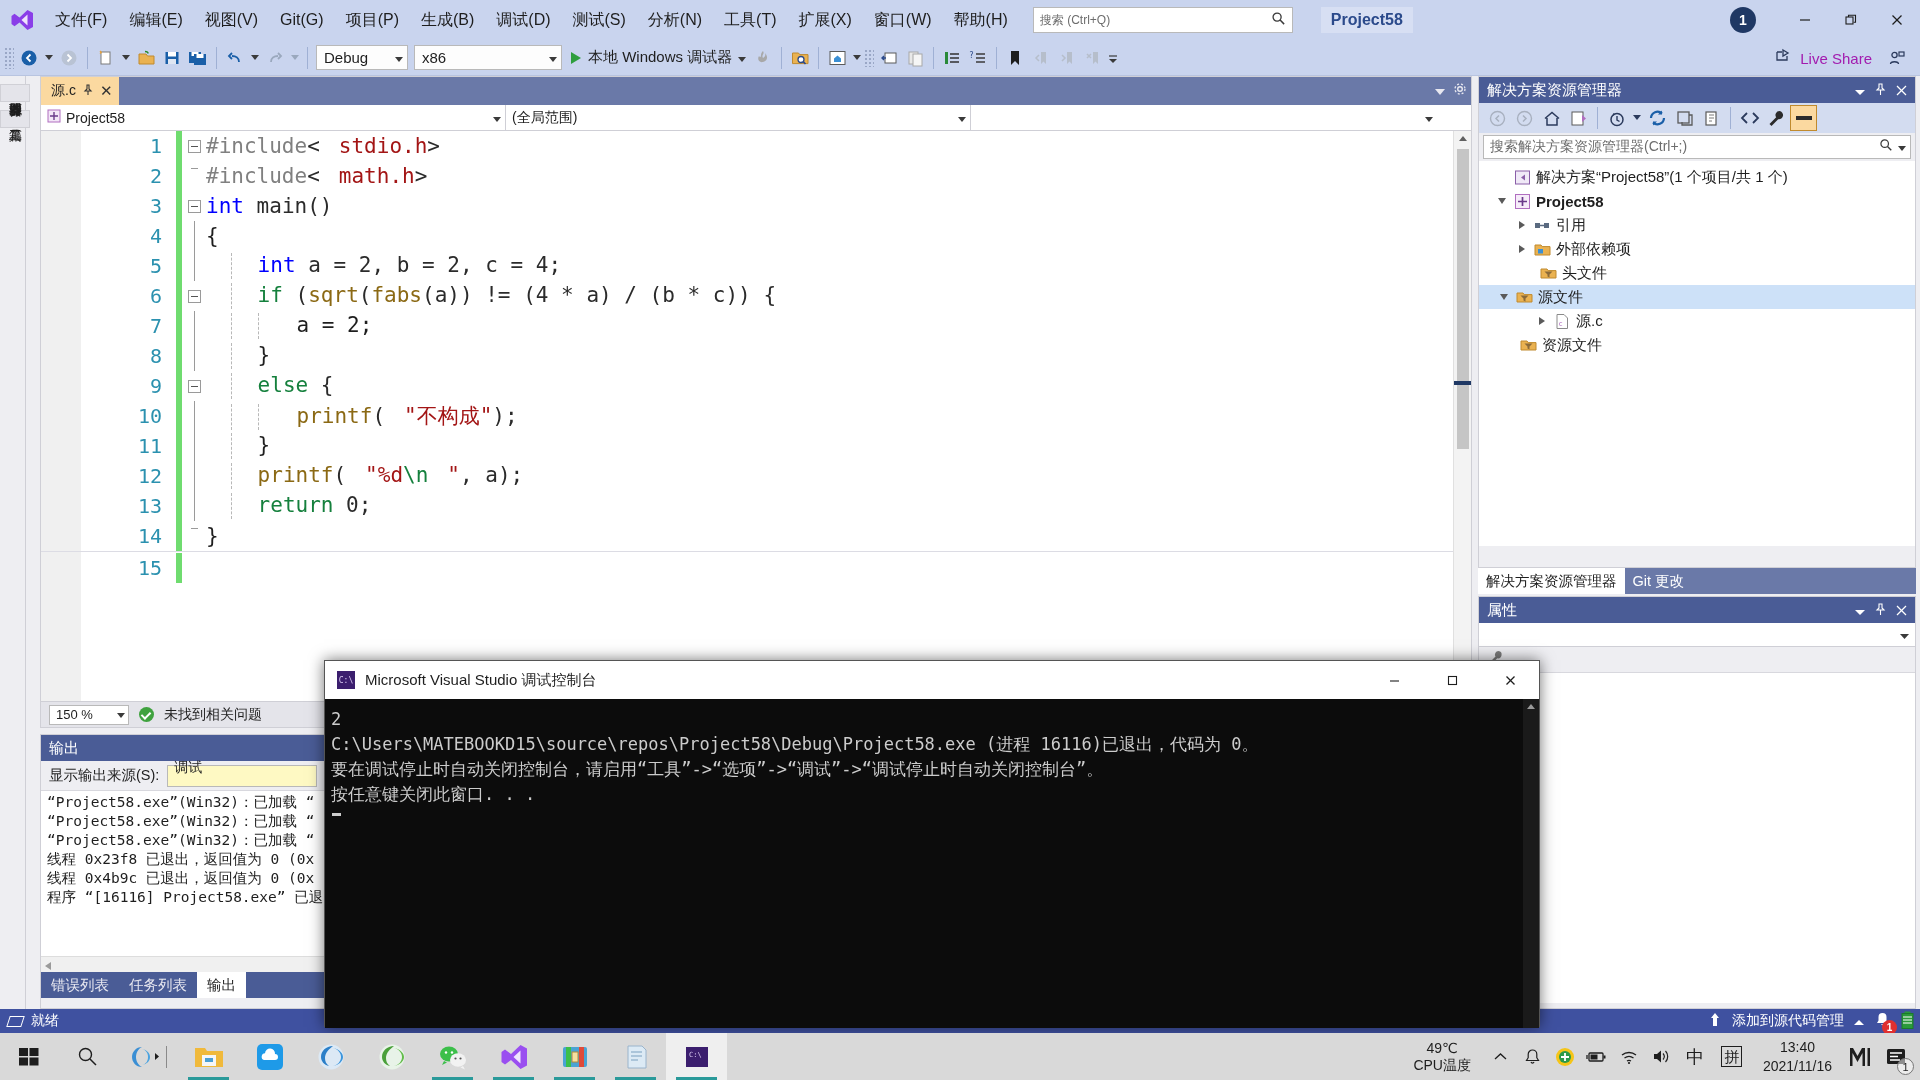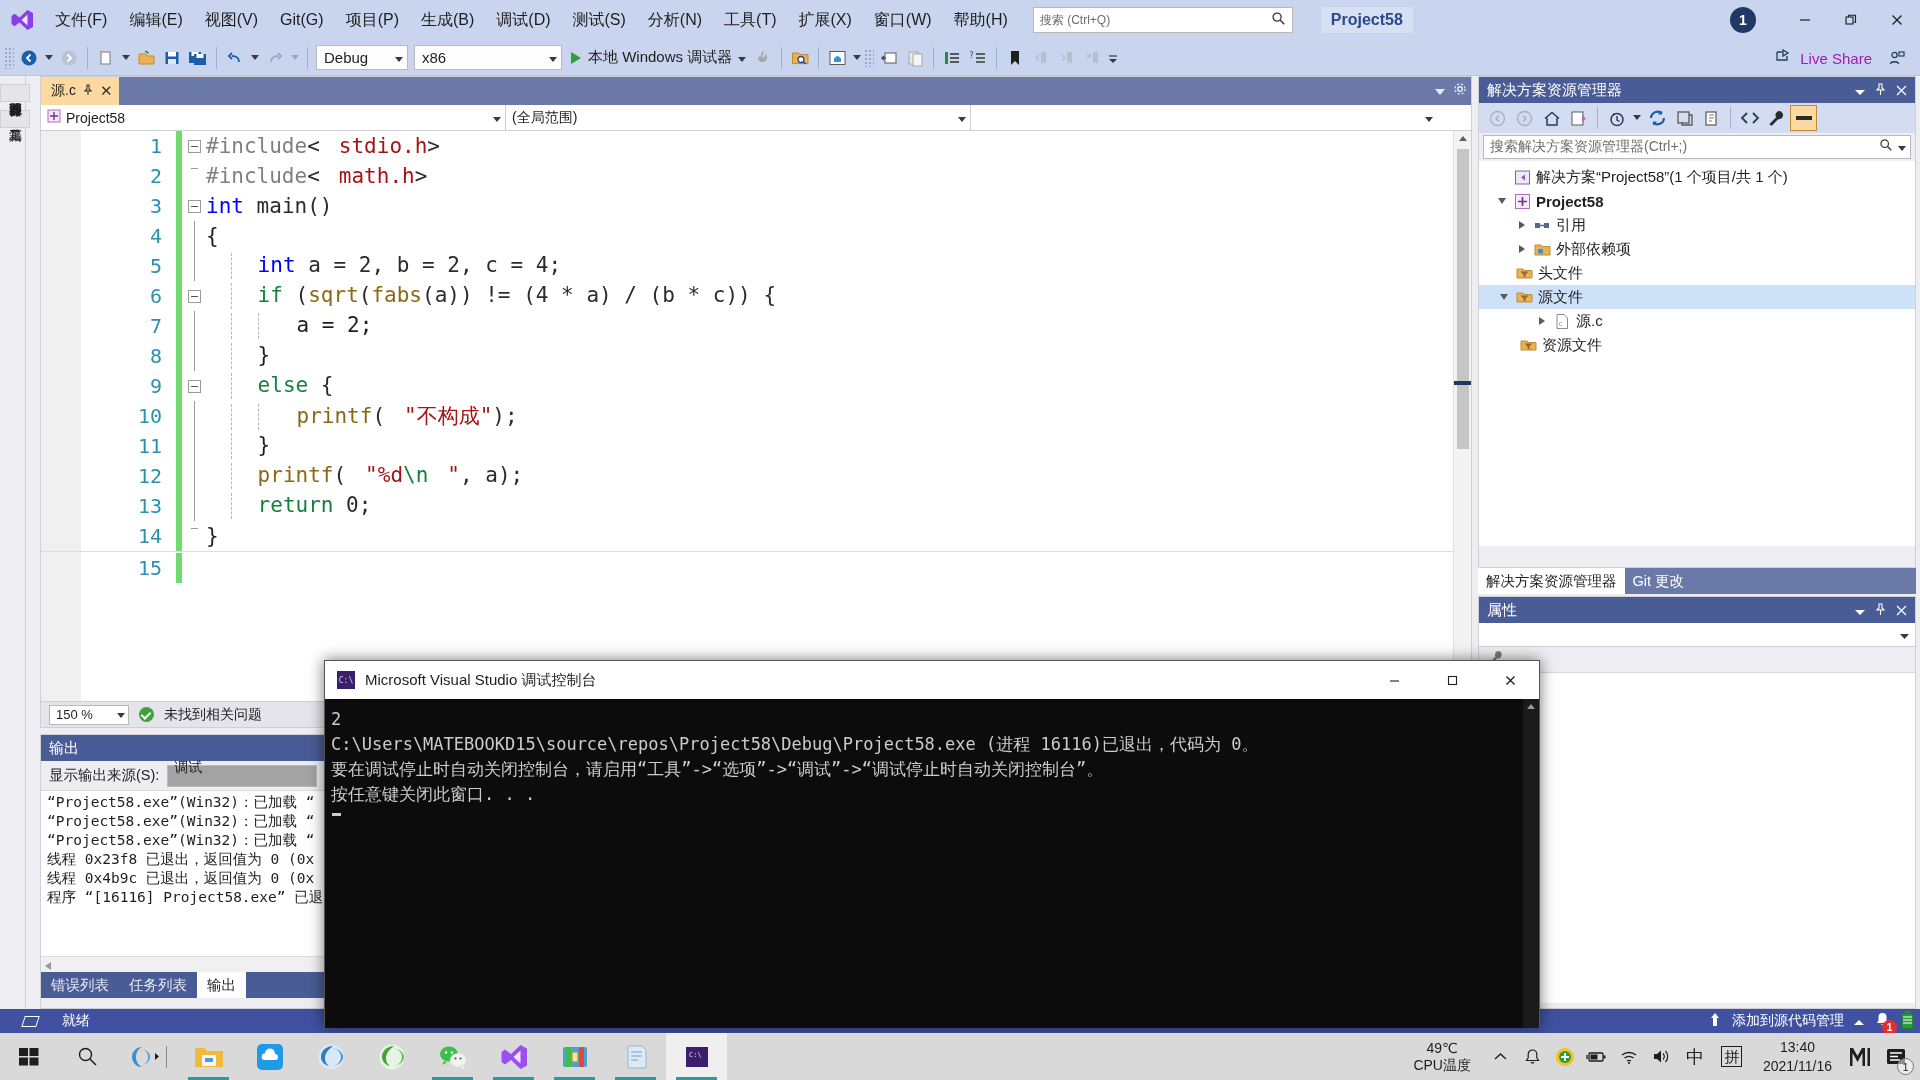--- a/index.html
+++ b/index.html
@@ -352,21 +352,21 @@
   .out-toolbar {
     height: 30px;
     background: #eeeef2;
     display: flex; align-items: center;
     padding-left: 8px; gap: 8px;
     border-bottom: 1px solid #d8d8de;
   }
   .out-toolbar .lbl { font-size: 14.5px; color: #1e1e1e; }
   .out-src {
     width: 150px; height: 22px;
-    background: #a3a3a3; border: 1px solid #b9b9b9;
+    background: #fef9c3; border: 1px solid #b9b9b9;
     display: flex; align-items: center;
     padding: 0 4px 16px 6px;
     font-size: 14px; color: #1e1e1e;
   }
   .out-body {
     height: 165px;
     background: #ffffff;
     overflow: hidden;
     position: relative;
     padding-top: 2px;
@@ -476,21 +476,21 @@
 
   
   .vs-status {
     position: absolute;
     left: 0; top: 1009px;
     width: 1920px; height: 24px;
     background: #3f51a0;
     display: flex; align-items: center;
     color: #ffffff; font-size: 14px;
   }
-  .vs-status .left { display: flex; align-items: center; padding-left: 23px; gap: 24px; }
+  .vs-status .left { display: flex; align-items: center; padding-left: 8px; gap: 8px; }
   .vs-status .right { margin-left: auto; display: flex; align-items: center; gap: 10px; padding-right: 6px; }
   .para {
     width: 15px; height: 11px;
     border: 1.5px solid #fff;
     transform: skewX(-18deg);
   }
   .bell-badge { position: relative; }
   .bdot {
     position: absolute; right: -6px; bottom: -4px;
     width: 15px; height: 15px; border-radius: 50%;
@@ -1321,21 +1321,21 @@
               </span>
             <span class="ticon">
               <svg width="17" height="17" viewBox="0 0 17 17">
                   <path d="M1 4h6l1.2 1.6H16V14H1V4z" fill="#eab251" stroke="#c08a2e"></path>
                   <rect x="4" y="8" width="5" height="4.5" fill="#3b8fd4"></rect>
                 </svg>
             </span>
             <span class="tlabel">外部依赖项</span>
           </div>
 
-          <div class="tnode" style="padding-left:16px;">
+          <div class="tnode" style="padding-left:40px;">
             <span class="tw"></span>
             <span class="ticon">
               <svg width="17" height="17" viewBox="0 0 17 17">
                   <path d="M1 4h6l1.2 1.6H16V13H1V4z" fill="#eab251" stroke="#c08a2e"></path>
                   <path d="M4.5 6.5h8l-3 3v3l-2-1v-2l-3-3z" fill="#8a6a3a"></path>
                 </svg>
             </span>
             <span class="tlabel">头文件</span>
           </div>
 

